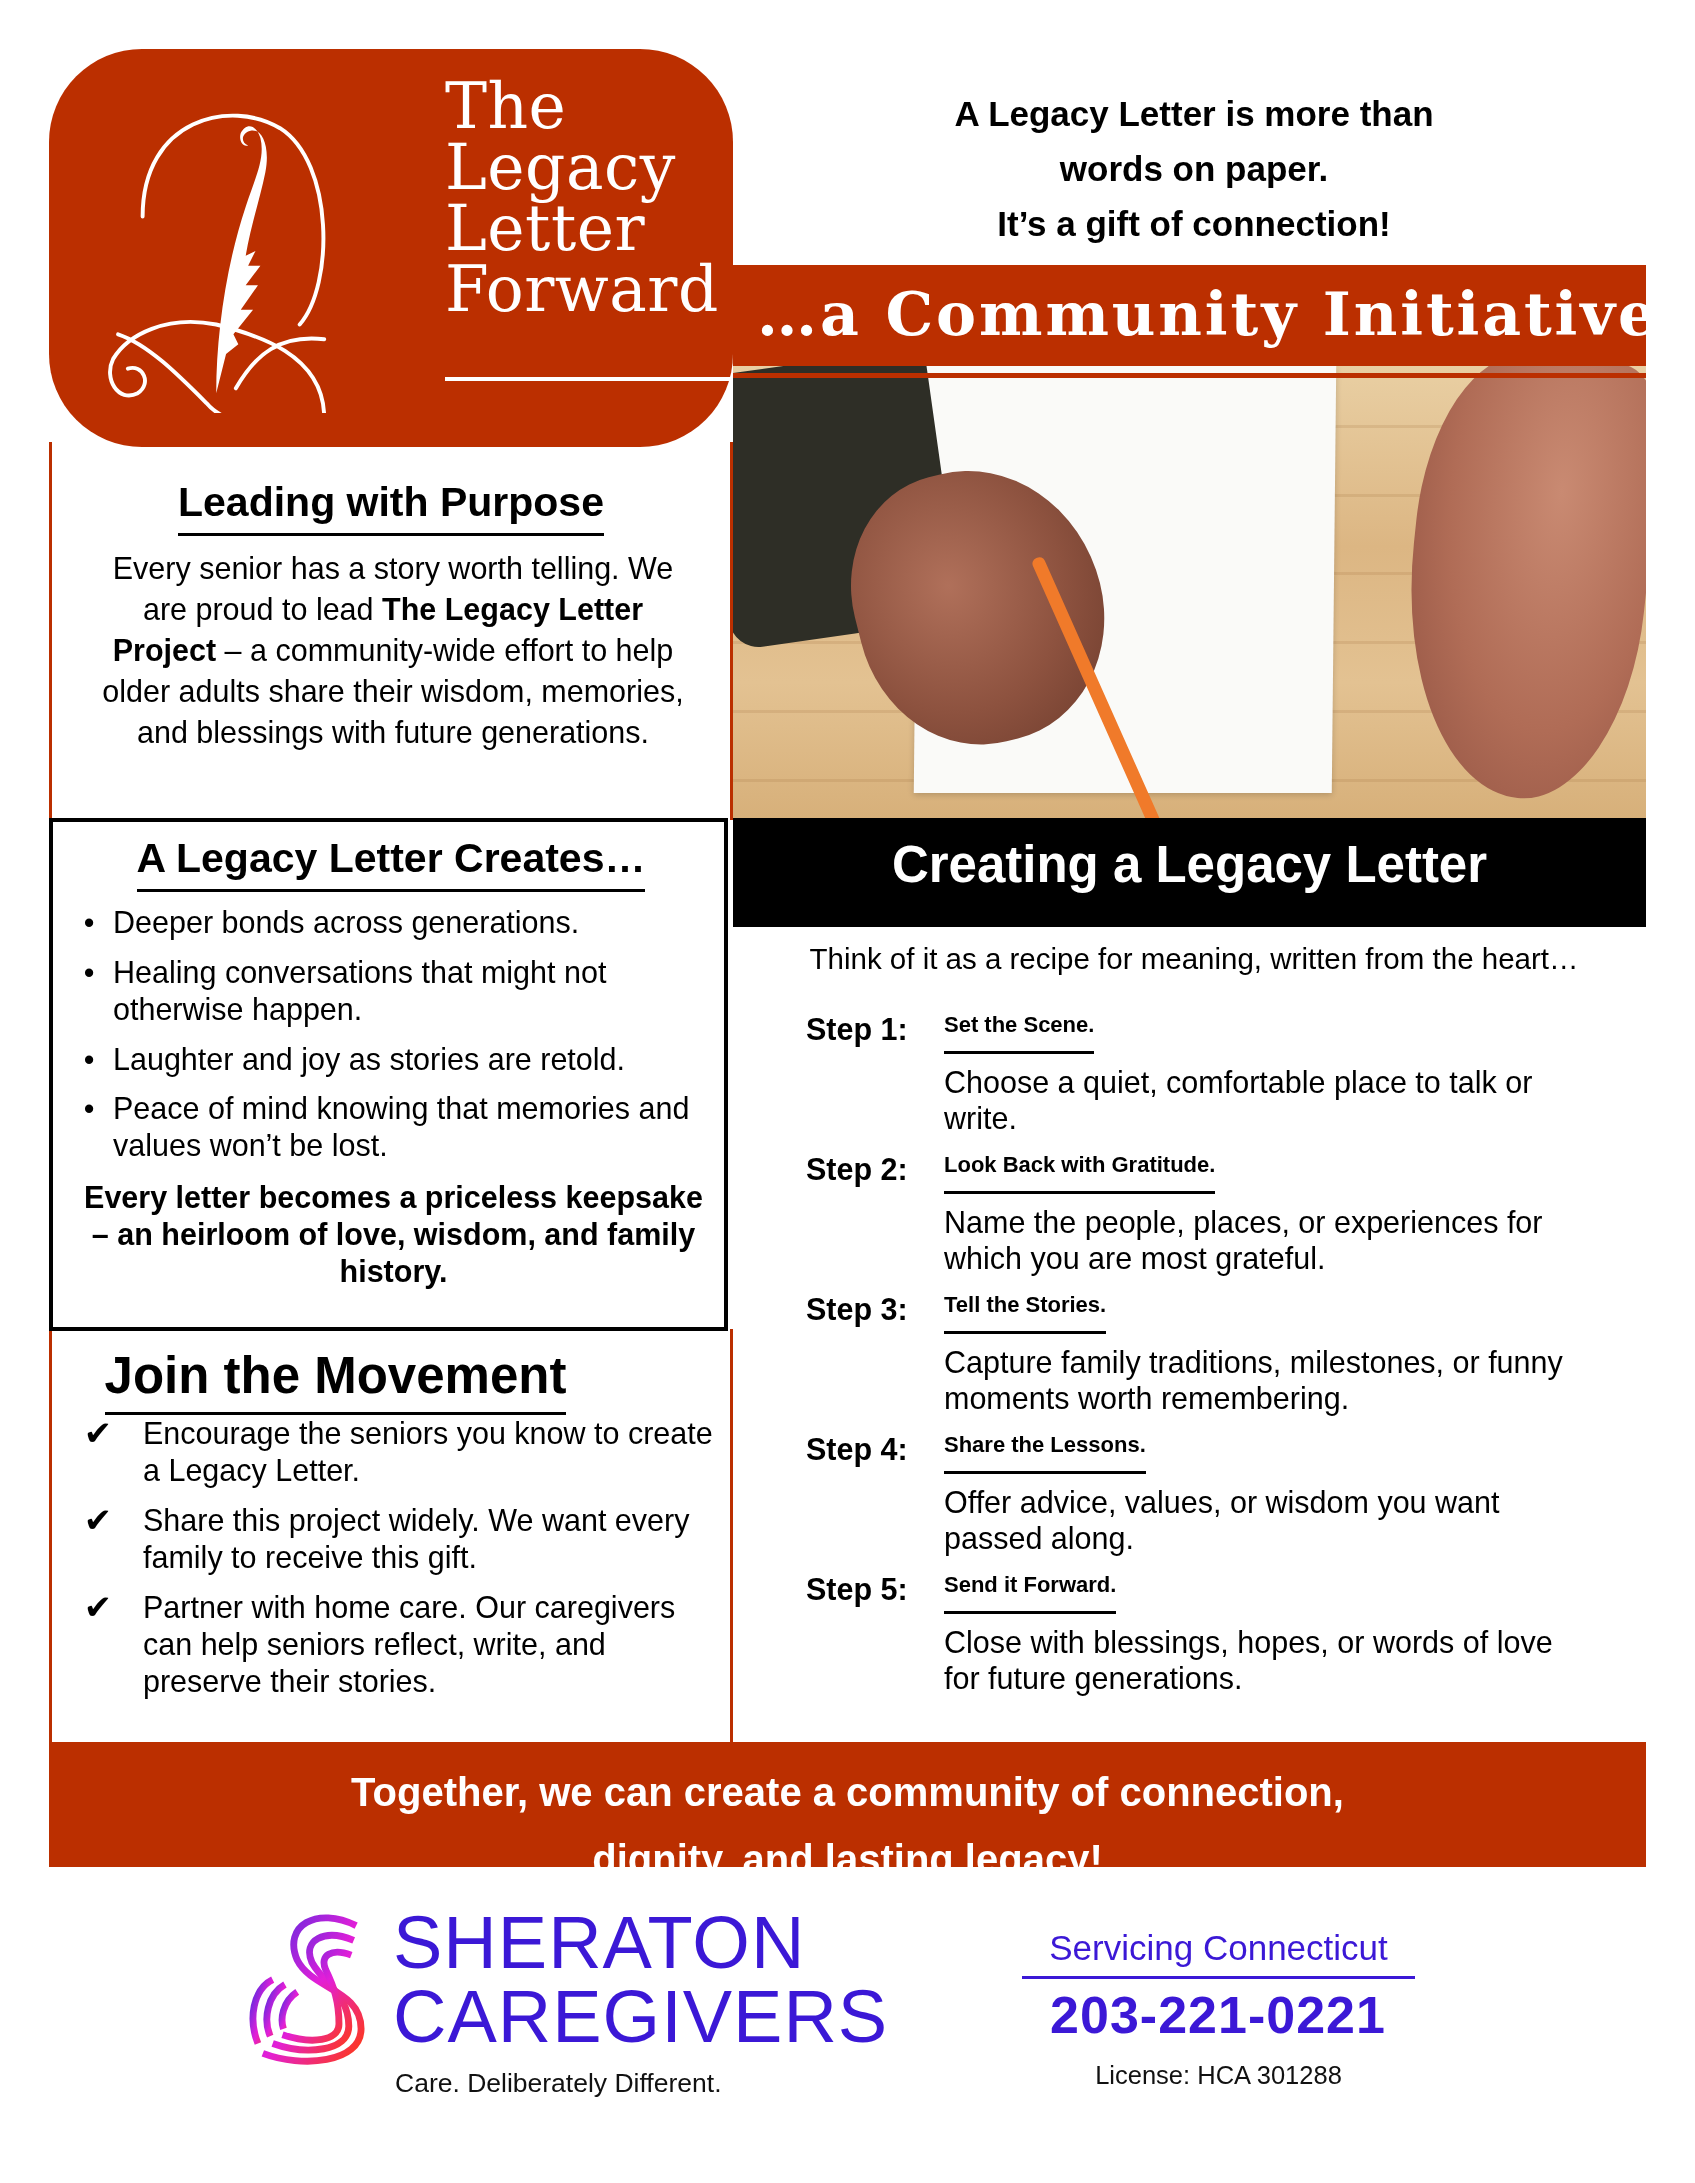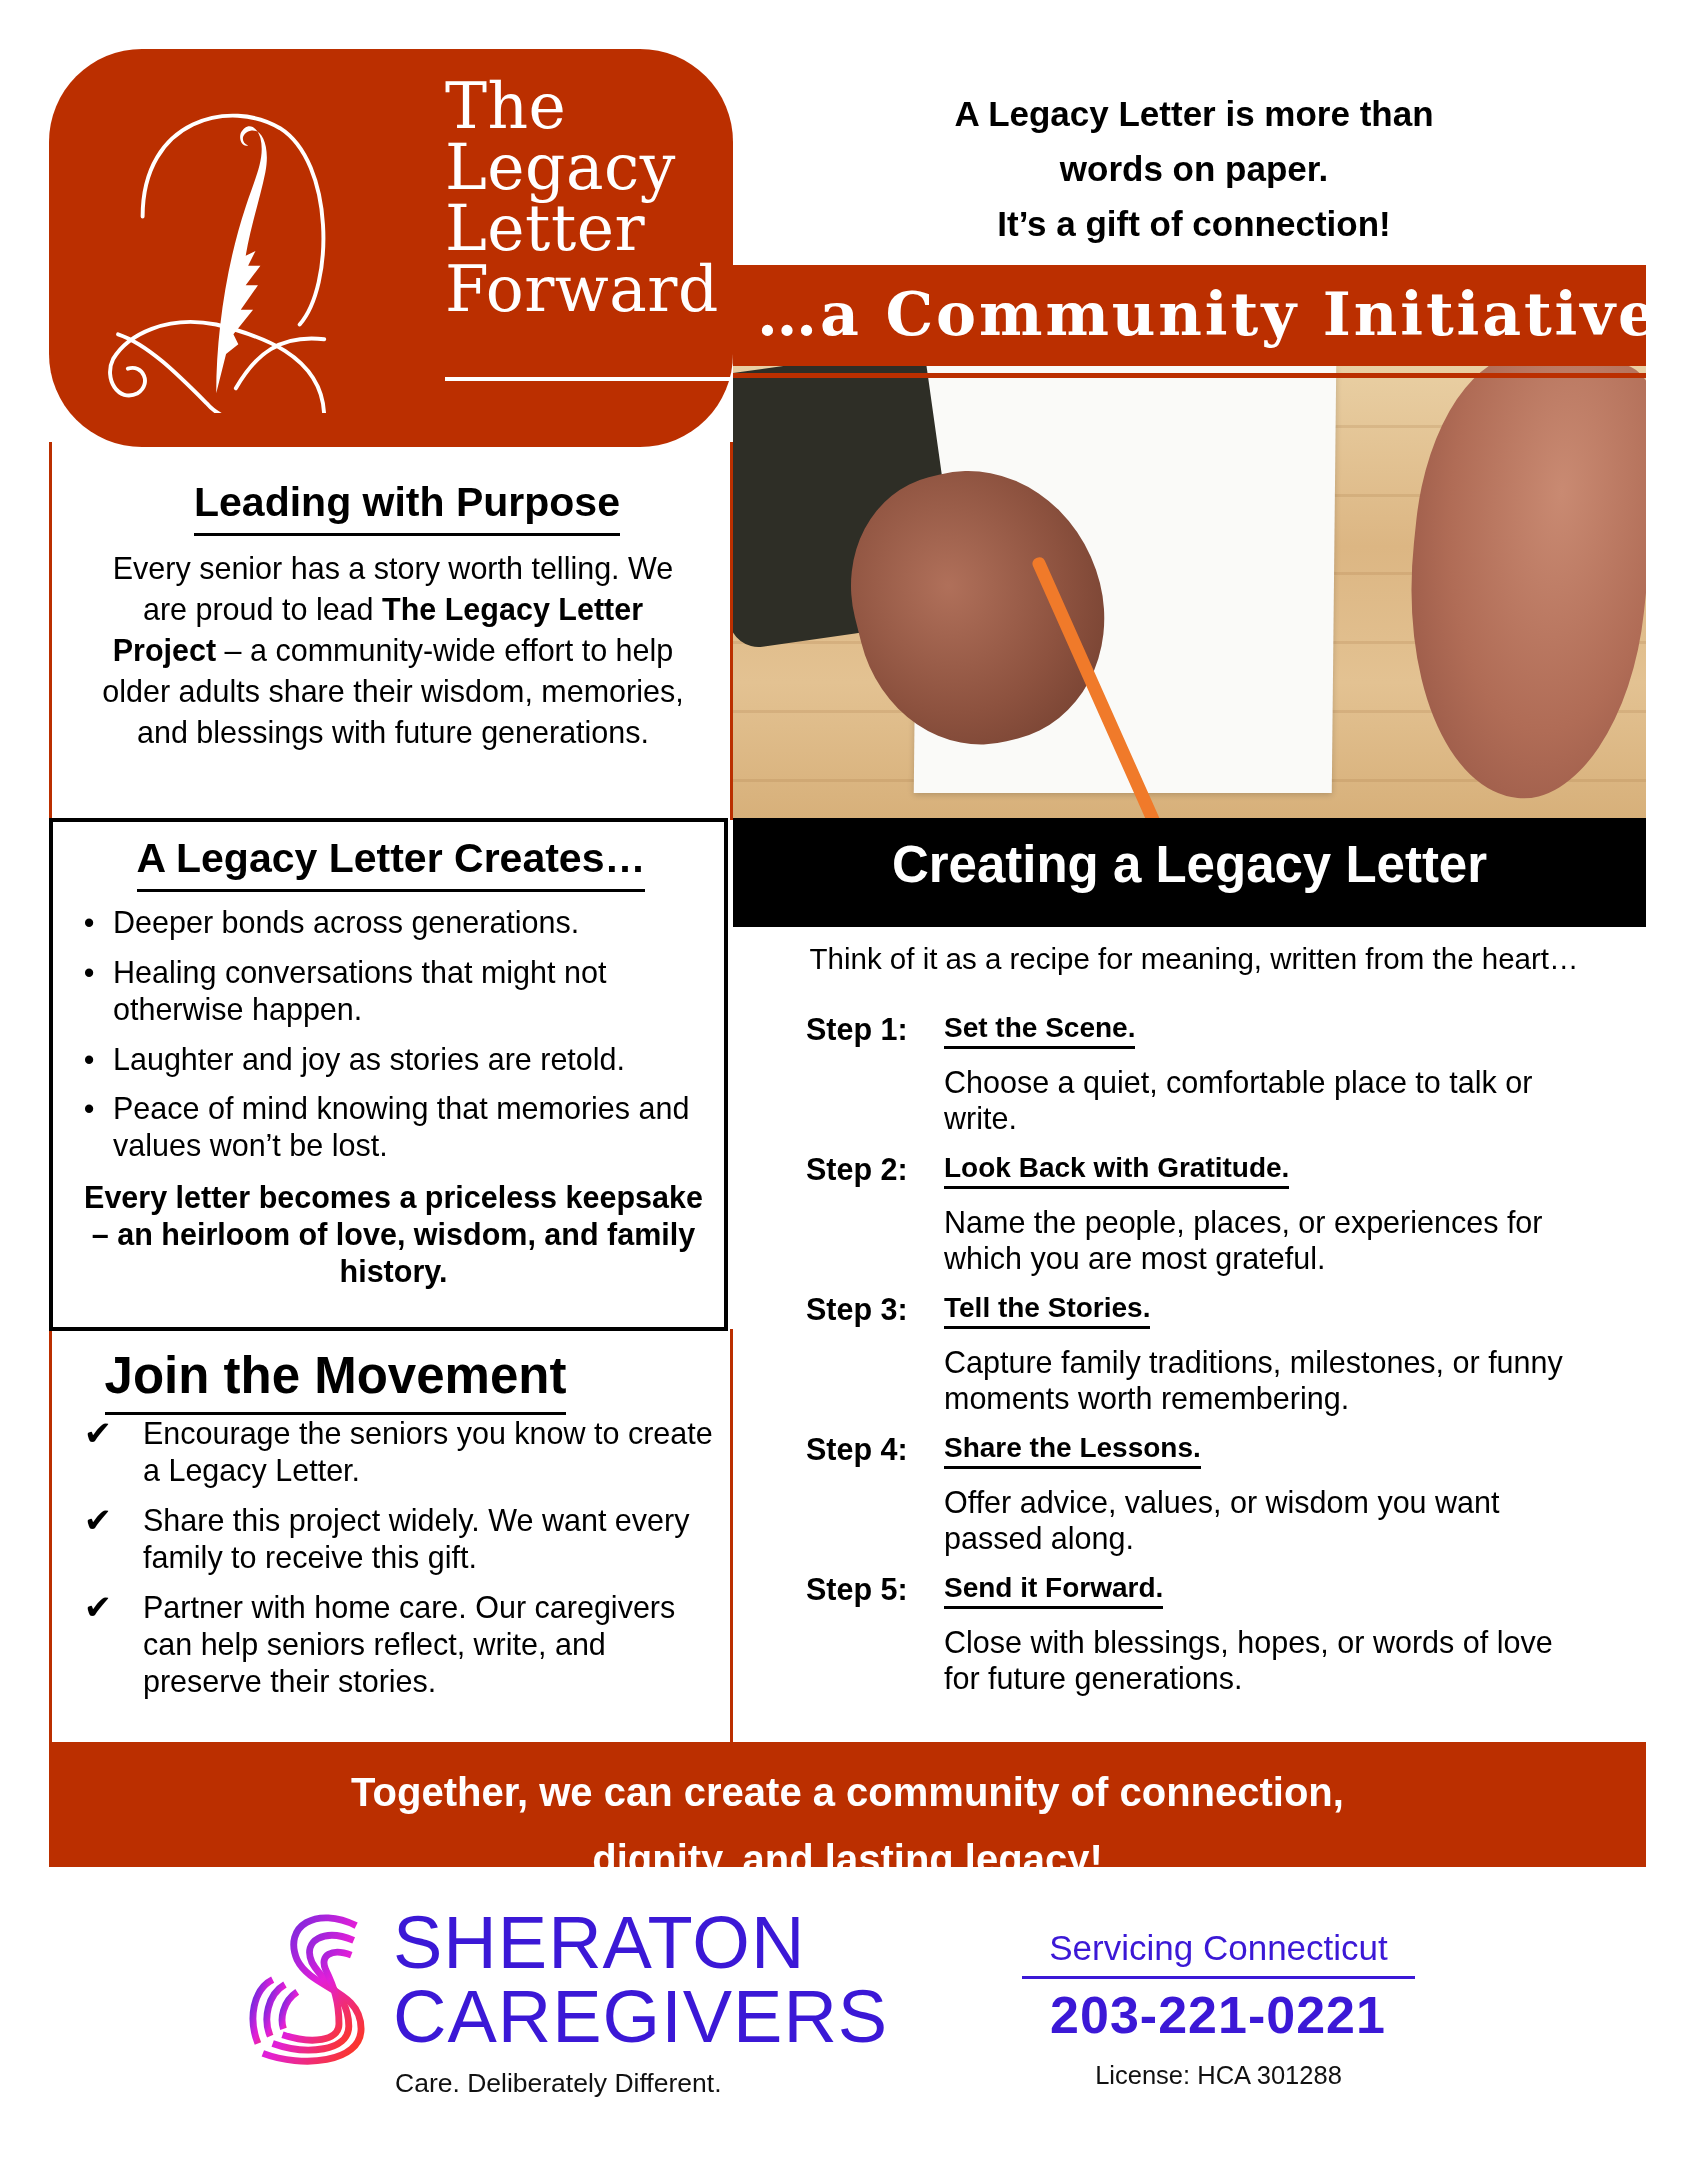--- a/index.html
+++ b/index.html
@@ -47,21 +47,21 @@
                 background:#f07a2a; border-radius:5.9px; transform:rotate(-24deg); transform-origin:top center; }
 
   
   .vline-orange { background:#bb2f00; width:2.9px; }
 
   
   .sec-head { position:absolute; text-align:center; font-weight:bold; }
   .sec-head .txt { display:inline-block; border-bottom:3.9px solid #000; padding-bottom:6.9px; }
 
   
-  #leading-head { left:49px; top:479px; width:684px; font-size:41px;padding-left:16px; }
+  #leading-head { left:49px; top:479px; width:684px; font-size:41px; }
   #leading-body { left:98px; top:548px; width:590px; text-align:center; font-size:30.5px; line-height:41px; }
 
   
   #creates-box { left:49px; top:818px; width:679px; height:513px; border:4.4px solid #000; box-sizing:border-box; }
   #creates-head { left:49px; top:835px; width:684px; font-size:41px; }
   #creates-list { left:74px; top:904px; width:639px; margin:0; padding:0; list-style:none; font-size:30.5px; line-height:37px; }
   #creates-list li { position:relative; padding-left:39px; margin-bottom:12.8px; }
   #creates-list li .dot { position:absolute; left:9.8px; top:0; }
   #creates-quote { left:74px; top:1179px; width:639px; text-align:center; font-weight:bold; font-size:30.5px; line-height:37px; }
 
@@ -72,22 +72,22 @@
   #join-list li .chk { position:absolute; left:9.8px; top:0; font-size:34px; font-weight:bold; }
 
   
   #creating-bar { left:733px; top:818px; width:913px; height:109px; background:#000; }
   #creating-title { left:733px; top:835px; width:913px; text-align:center; color:#fff; font-weight:bold; font-size:51px; }
   #creating-intro { left:752px; top:942px; width:884px; text-align:center; font-size:29.5px; }
 
   
   .step { position:absolute; left:806px; width:811px; }
   .step .num { position:absolute; left:0; top:0; font-weight:bold; font-size:30.5px; }
-  .step .title { position:absolute; left:138px; top:0; font-weight:bold; font-size:28px;
-                 border-bottom:3.4px solid #000; padding-bottom:2px; white-space:nowrap; }
+  .step .title { position:absolute; left:138px; top:0; font-weight:bold; font-size:22px;
+                 border-bottom:3.4px solid #000; padding-bottom:13px; white-space:nowrap; }
   .step .desc { position:absolute; left:138px; top:52px; width:639px; font-size:30.5px; line-height:36px; }
 
   
   #bottom-banner { left:49px; top:1742px; width:1597px; height:125px; background:#bb2f00; }
   #bottom-text { left:49px; top:1751px; width:1597px; text-align:center; color:#fff; font-weight:bold; font-size:40px; line-height:51px; }
   #bottom-text span { display:block;margin-top:16px; }
 
   
   #sheraton-mark { left:243px; top:1906px; width:133px; height:167px; }
   #sheraton-name { left:393px; top:1906px; color:#3b18d6; font-size:74px; line-height:74px; letter-spacing:1px; }

